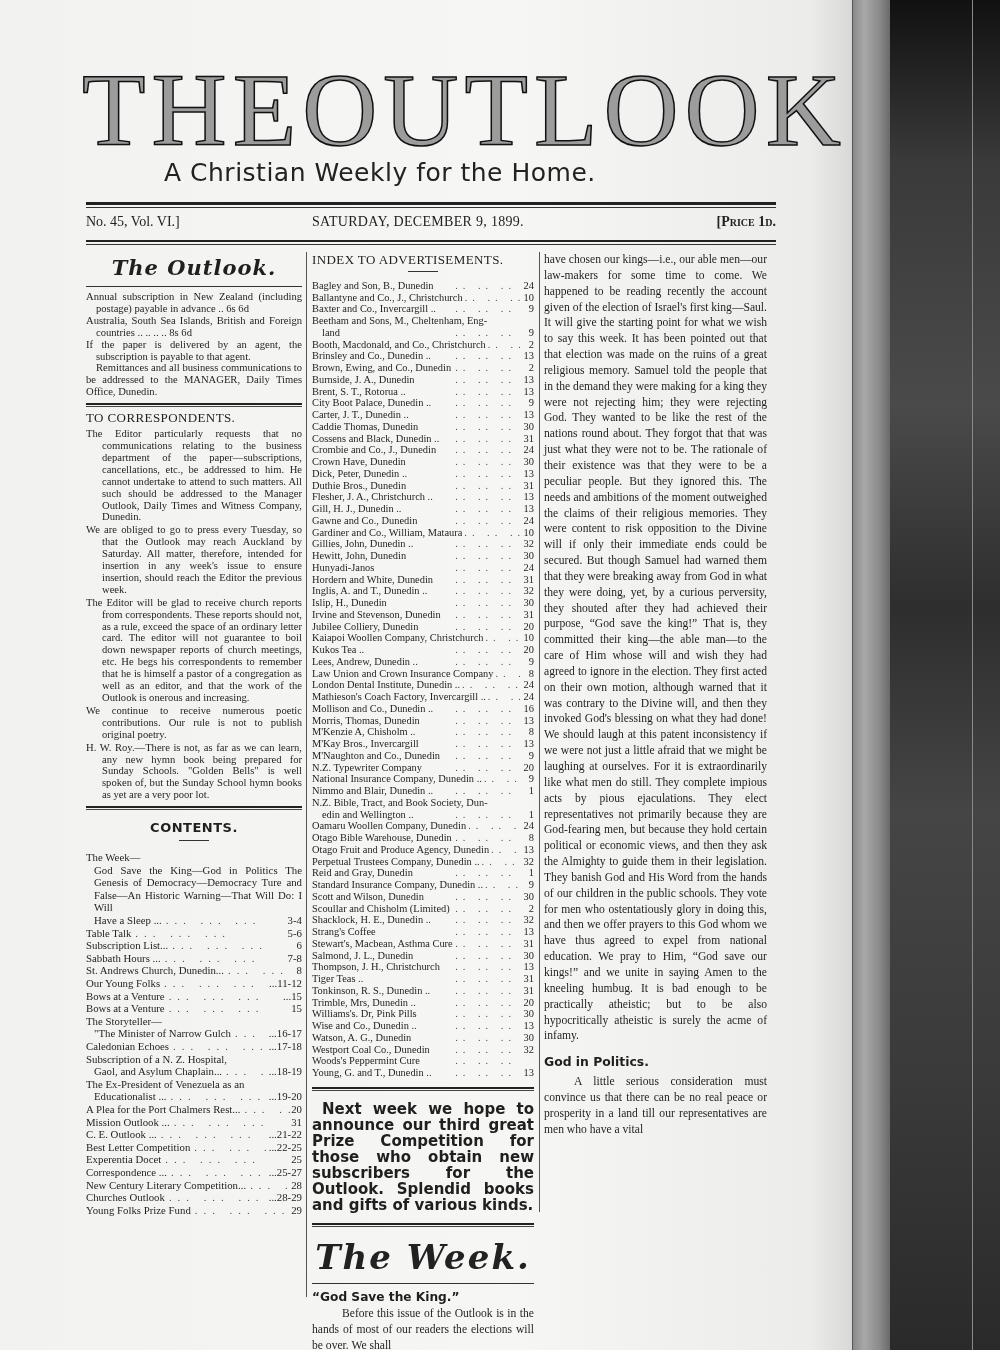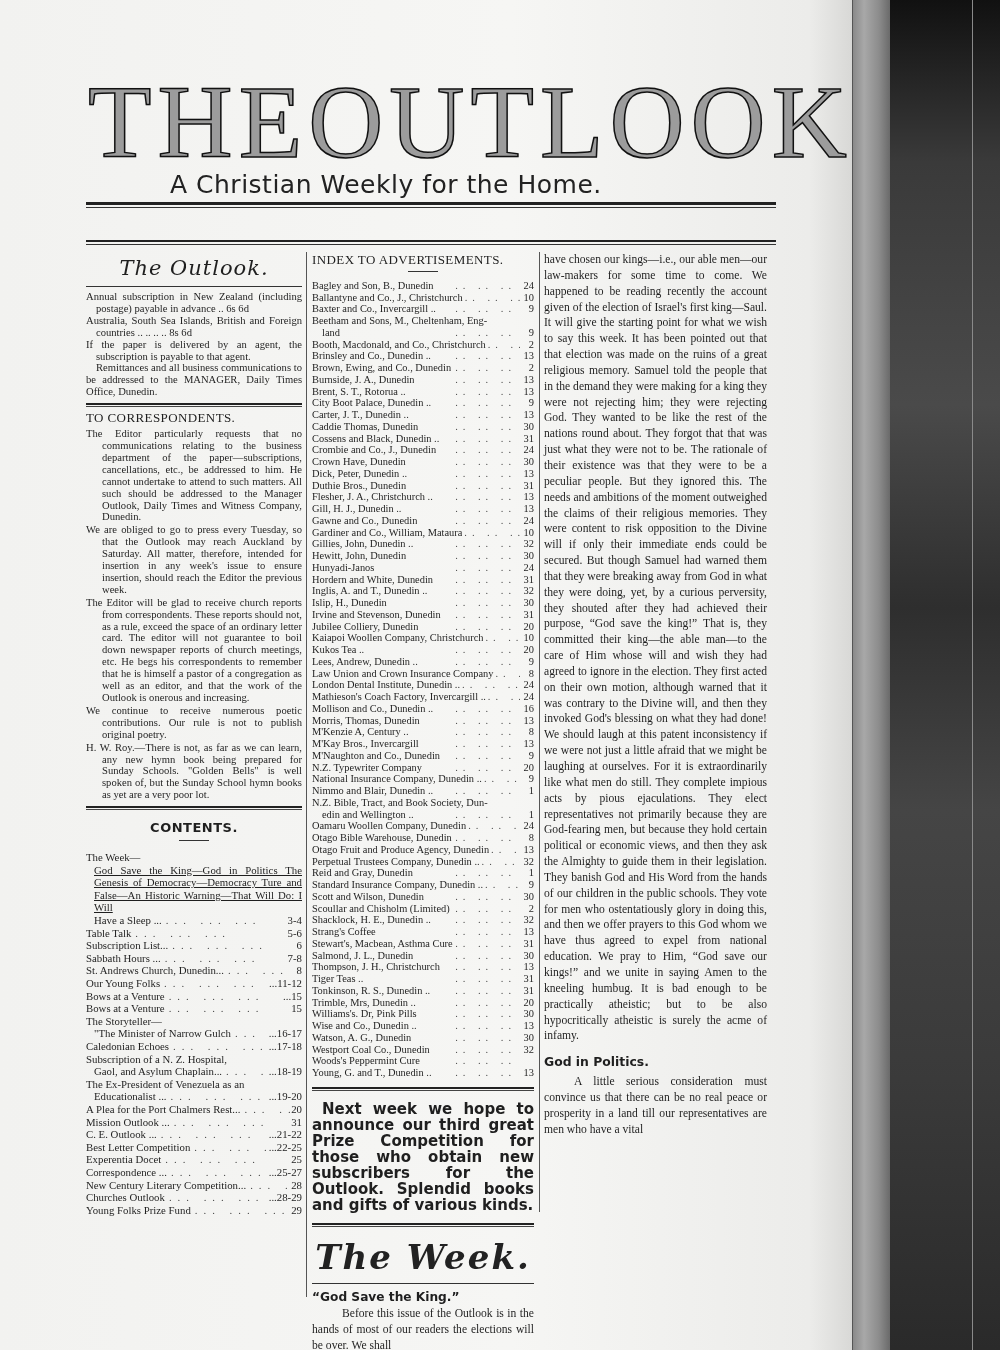--- a/index.html
+++ b/index.html
@@ -17,21 +17,21 @@
   }
   .dark-edge {
     position: absolute; left: 890px; top: 0; width: 110px; height: 1350px;
     background: linear-gradient(180deg, #111 0%, #3a3a3a 12%, #4a4a4a 30%, #2e2e2e 45%, #454545 60%, #3a3a3a 80%, #2a2a2a 100%);
   }
   .dark-edge::after {
     content: ""; position: absolute; left: 82px; top: 0; width: 1px; height: 100%; background: #8a8a8a;
   }
 
   .masthead {
-    position: absolute; left: 88px; top: 60px; width: 690px; height: 140px; margin-top: 12px;
+    position: absolute; left: 82px; top: 60px; width: 690px; height: 140px;
   }
   .title {
     position: absolute; left: 0; top: 0; width: 690px;
     font-family: "Liberation Serif", serif; font-size: 104px; line-height: 100px;
     letter-spacing: 6px; color: #333; font-weight: normal;
     display: flex; justify-content: space-between;
     text-shadow: 0 0 1px #000;
   }
   .title span { -webkit-text-stroke: 1.5px #111; color: #9c9c9c; }
   .subtitle {
@@ -52,21 +52,21 @@
 
   .col {
     position: absolute; top: 252px; font-size: 10.6px; line-height: 11.9px; color: #1f1f1f;
   }
   .col1 { left: 86px; width: 216px; }
   .col2 { left: 312px; width: 222px; }
   .col3 { left: 544px; width: 223px; font-size: 11.6px; line-height: 15.85px; text-align: justify; }
   .col-divider { position: absolute; width: 1px; background: #555; }
 
   .blackletter {
-    font-family: "DejaVu Serif", serif; font-style: italic; font-weight: normal; text-align: center;
+    font-family: "DejaVu Serif", serif; font-style: italic; font-weight: bold; text-align: center;
   }
   .outlook-head { font-size: 21px; line-height: 28px; margin: 2px 0 4px; letter-spacing: 1px; }
   .hang { padding-left: 10px; text-indent: -10px; text-align: justify; }
   .hang2 { padding-left: 16px; text-indent: -16px; text-align: justify; margin-bottom: 1px; }
   .para-indent { text-indent: 10px; text-align: justify; }
   .sec-title { font-size: 13px; letter-spacing: 0.4px; margin: 5px 0 4px; }
   .sec-title-bold { text-align: center; font-size: 13px; font-weight: bold; font-family: "DejaVu Sans", sans-serif; letter-spacing: 0.5px; margin: 12px 0 2px; }
   .short-rule { width: 30px; height: 1px; background: #333; margin: 6px auto 10px; }
   .double-rule { border-top: 2px solid #222; border-bottom: 1px solid #444; height: 4px; margin: 5px 0; }
 
@@ -102,20 +102,25 @@
     <div class="title">
       <span>THE</span>
       <span>OUTLOOK:</span>
     </div>
     <div class="subtitle">A Christian Weekly for the Home.</div>
   </div>
 
   <div class="rule-thick" style="left:86px; top:202px; width:690px;"></div>
   <div class="rule-thin" style="left:86px; top:207px; width:690px;"></div>
 
+  <div class="dateline">
+    <span class="issue">No. 45, Vol. VI.]</span>
+    <span class="date">SATURDAY, DECEMBER 9, 1899.</span>
+    <span class="price">[Price 1d.</span>
+  </div>
 
   <div class="rule-thick" style="left:86px; top:240px; width:690px; height:2px;"></div>
   <div class="rule-thin" style="left:86px; top:244px; width:690px;"></div>
 
   <div class="col-divider" style="left:306px; top:252px; height:1045px;"></div>
   <div class="col-divider" style="left:539px; top:252px; height:960px;"></div>
 
   <div class="col col1">
     <div class="blackletter outlook-head">The Outlook.</div>
     <div class="rule-thin" style="position:relative; width:100%; margin-bottom:4px;"></div>
@@ -131,21 +136,21 @@
     <div class="hang2">The Editor will be glad to receive church reports from correspondents. These reports should not, as a rule, exceed the space of an ordinary letter card. The editor will not guarantee to boil down newspaper reports of church meetings, etc. He begs his correspondents to remember that he is himself a pastor of a congregation as well as an editor, and that the work of the Outlook is onerous and increasing.</div>
     <div class="hang2">We continue to receive numerous poetic contributions. Our rule is not to publish original poetry.</div>
     <div class="hang2">H. W. Roy.—There is not, as far as we can learn, any new hymn book being prepared for Sunday Schools. "Golden Bells" is well spoken of, but the Sunday School hymn books as yet are a very poor lot.</div>
     <div class="double-rule"></div>
 
     <div class="sec-title-bold">CONTENTS.</div>
     <div class="short-rule"></div>
 
     <div class="contents">
       <div class="line">The Week—</div>
-      <div class="line sub" style="text-align:justify;text-decoration:underline;">God Save the King—God in Politics The Genesis of Democracy—Democracy Ture and False—An Historic Warning—That Will Do: I Will</div>
+      <div class="line sub" style="text-align:justify;">God Save the King—God in Politics The Genesis of Democracy—Democracy Ture and False—An Historic Warning—That Will Do: I Will</div>
       <div id="contents-items">
           <div class="line item sub">
             <span>Have a Sleep ...</span>
             <span class="dots">... ... ...</span>
             <span>3-4</span>
           </div>
           <div class="line item">
             <span>Table Talk</span>
             <span class="dots">... ... ...</span>
             <span>5-6</span>
@@ -448,21 +453,21 @@
           <span class="name">Mollison and Co., Dunedin ..</span>
           <span class="dots">.. .. ..</span>
           <span class="pg">16</span>
         </div>
         <div class="ad">
           <span class="name">Morris, Thomas, Dunedin</span>
           <span class="dots">.. .. ..</span>
           <span class="pg">13</span>
         </div>
         <div class="ad">
-          <span class="name">M'Kenzie A, Century ..</span>
+          <span class="name">M'Kenzie A, Chisholm ..</span>
           <span class="dots">.. .. ..</span>
           <span class="pg">8</span>
         </div>
         <div class="ad">
           <span class="name">M'Kay Bros., Invercargill</span>
           <span class="dots">.. .. ..</span>
           <span class="pg">13</span>
         </div>
         <div class="ad">
           <span class="name">M'Naughton and Co., Dunedin</span>

